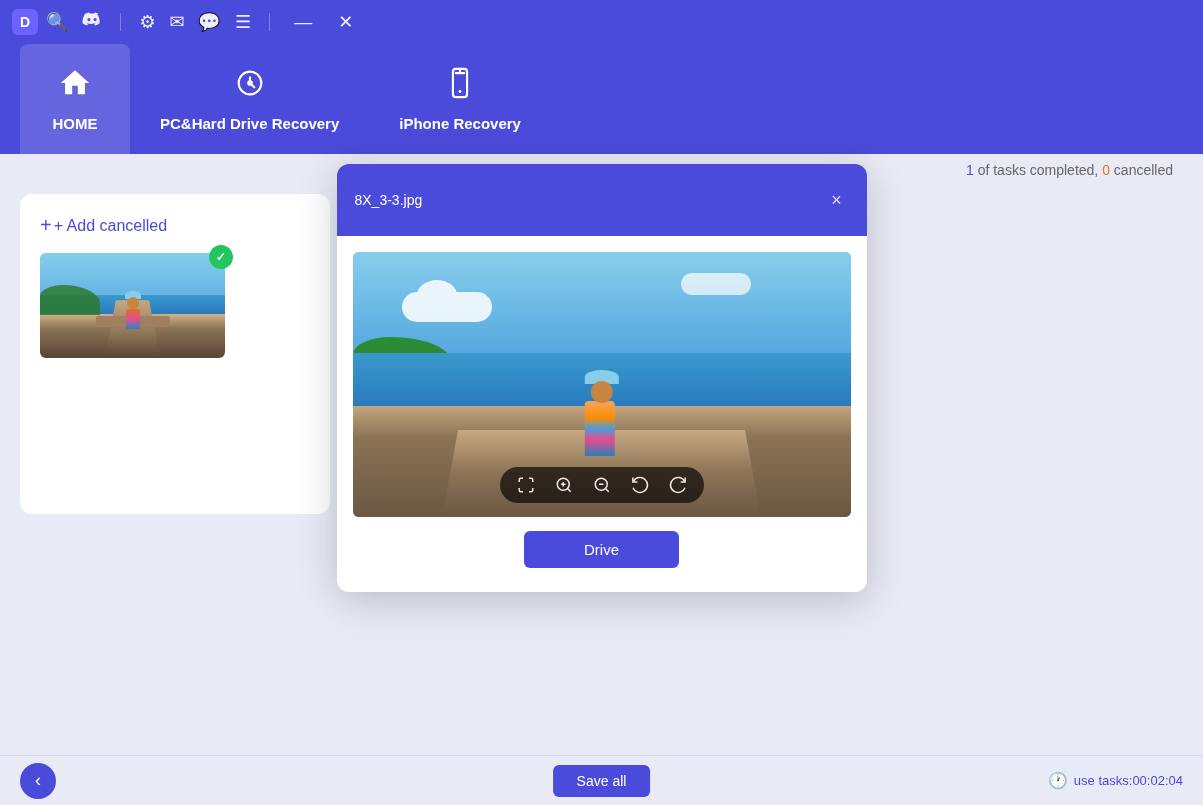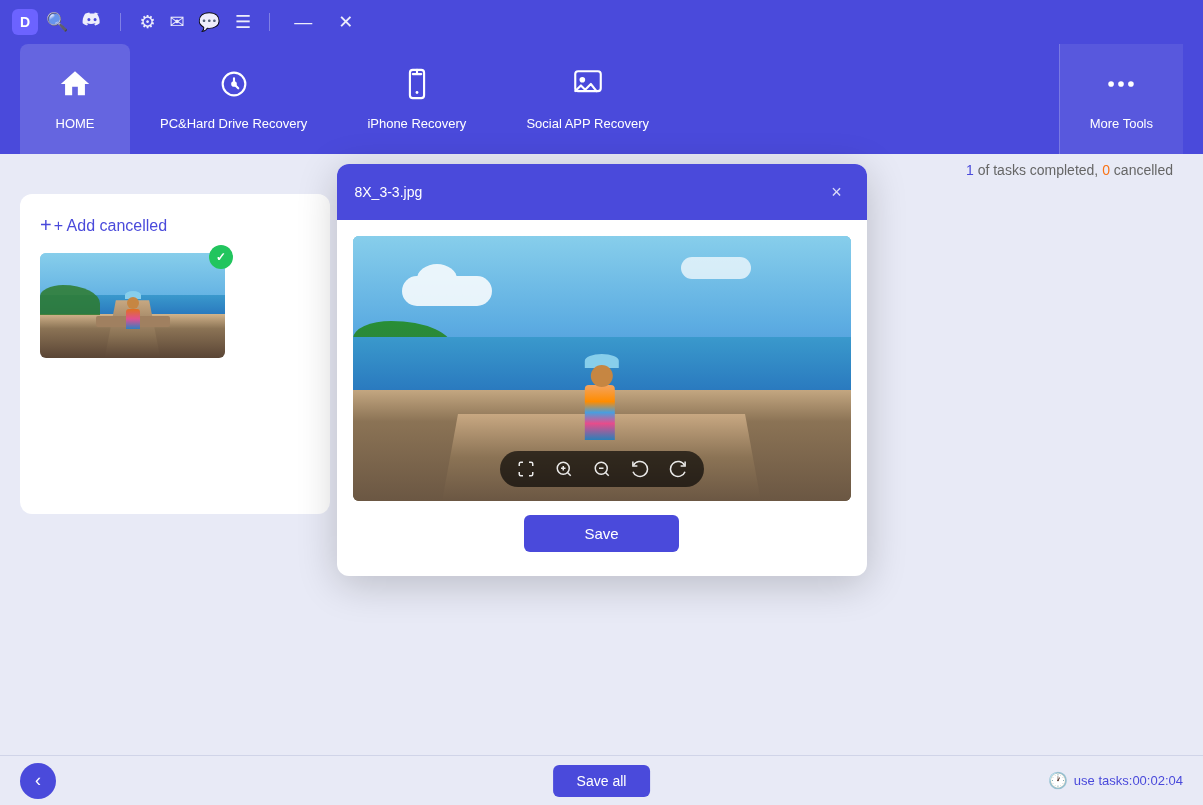--- a/index.html
+++ b/index.html
@@ -36,21 +36,21 @@
       align-items: stretch;
       padding: 0 20px;
     }
     .nav-item {
       display: flex; flex-direction: column; align-items: center; justify-content: center;
       padding: 10px 30px; cursor: pointer; color: white; gap: 8px; position: relative;
       min-width: 110px;
     }
     .nav-item.active { background: rgba(255,255,255,0.15); border-radius: 8px 8px 0 0; }
     .nav-item .nav-icon { font-size: 30px; }
-    .nav-item .nav-label { font-size: 13px; font-weight: 400; white-space: nowrap; }
+    .nav-item .nav-label { font-size: 15px; font-weight: 700; white-space: nowrap; }
     .nav-item.more-tools { background: rgba(255,255,255,0.08); border-left: 1px solid rgba(255,255,255,0.2); margin-left: auto; }
     .add-pictures-btn {
       display: flex; align-items: center; gap: 6px;
       color: #4a4adb; font-size: 16px; font-weight: 500; cursor: pointer;
       margin-bottom: 16px;
     }
     .add-pictures-btn .plus { font-size: 20px; }
     .thumbnail-container { position: relative; display: inline-block; }
     .check-badge {
       position: absolute; top: -8px; right: -8px;
@@ -77,21 +77,21 @@
     .modal {
       background: white;
       border-radius: 12px;
       width: 530px;
       box-shadow: 0 8px 40px rgba(0,0,0,0.2);
       overflow: hidden;
     }
     .modal-header {
       background: #4a4adb;
       color: white;
-      padding: 16px 18px;
+      padding: 24px 18px;
       display: flex;
       align-items: center;
       justify-content: space-between;
     }
     .modal-title { font-size: 14px; font-weight: 500; }
     .modal-close {
       cursor: pointer; font-size: 18px; opacity: 0.8;
       width: 24px; height: 24px; display: flex; align-items: center; justify-content: center;
     }
     .modal-body { padding: 16px; }
@@ -284,40 +284,20 @@
   <div class="nav-item">
     <span class="nav-icon">
       <svg width="34" height="34" viewBox="0 0 24 24" fill="none" stroke="white" stroke-width="1.5">
           <rect x="7" y="2" width="10" height="20" rx="2"></rect>
           <circle cx="12" cy="18" r="1" fill="white" stroke="none"></circle>
           <path d="M9 5h6" stroke-linecap="round"></path>
           <path d="M12 2v2.5" stroke-linecap="round" stroke-dasharray="2 2"></path>
         </svg>
     </span>
     <span class="nav-label">iPhone Recovery</span>
-  </div>
-  <div class="nav-item">
-    <span class="nav-icon">
-      <svg width="34" height="34" viewBox="0 0 24 24" fill="none" stroke="white" stroke-width="1.5">
-          <rect x="3" y="3" width="18" height="14" rx="2"></rect>
-          <path d="M3 17l4-4 3 3 4-4 4 5" stroke-linecap="round" stroke-linejoin="round"></path>
-          <circle cx="8" cy="9" r="2" fill="white" stroke="none"></circle>
-        </svg>
-    </span>
-    <span class="nav-label">Social APP Recovery</span>
-  </div>
-  <div class="nav-item more-tools">
-    <span class="nav-icon">
-      <svg width="34" height="34" viewBox="0 0 24 24" fill="white">
-          <circle cx="5" cy="12" r="2"></circle>
-          <circle cx="12" cy="12" r="2"></circle>
-          <circle cx="19" cy="12" r="2"></circle>
-        </svg>
-    </span>
-    <span class="nav-label">More Tools</span>
   </div>
 </div>
 
 <div style="background:#e8eaf6; position:relative; height: calc(805px - 44px - 110px - 50px);">
 
   <div class="top-status-row">
     <span class="tasks-status">
       <span class="count-blue">1</span>
       <span> of tasks completed,</span>
       <span class="count-orange">0</span>
@@ -416,21 +396,21 @@
             </span>
             <span class="toolbar-btn">
               <svg width="18" height="18" viewBox="0 0 24 24" fill="none" stroke="white" stroke-width="2">
                   <path d="M21.5 2v6h-6"></path>
                   <path d="M21.34 15.57a10 10 0 1 1-.57-8.38"></path>
                 </svg>
             </span>
           </div>
         </div>
         <div class="modal-save-row">
-          <button class="save-btn">Save</button>
+          <button class="save-btn">Drive</button>
         </div>
       </div>
     </div>
   </div>
 </div>
 
 <div class="bottom-bar">
   <div class="back-btn">
     <span>‹</span>
   </div>

